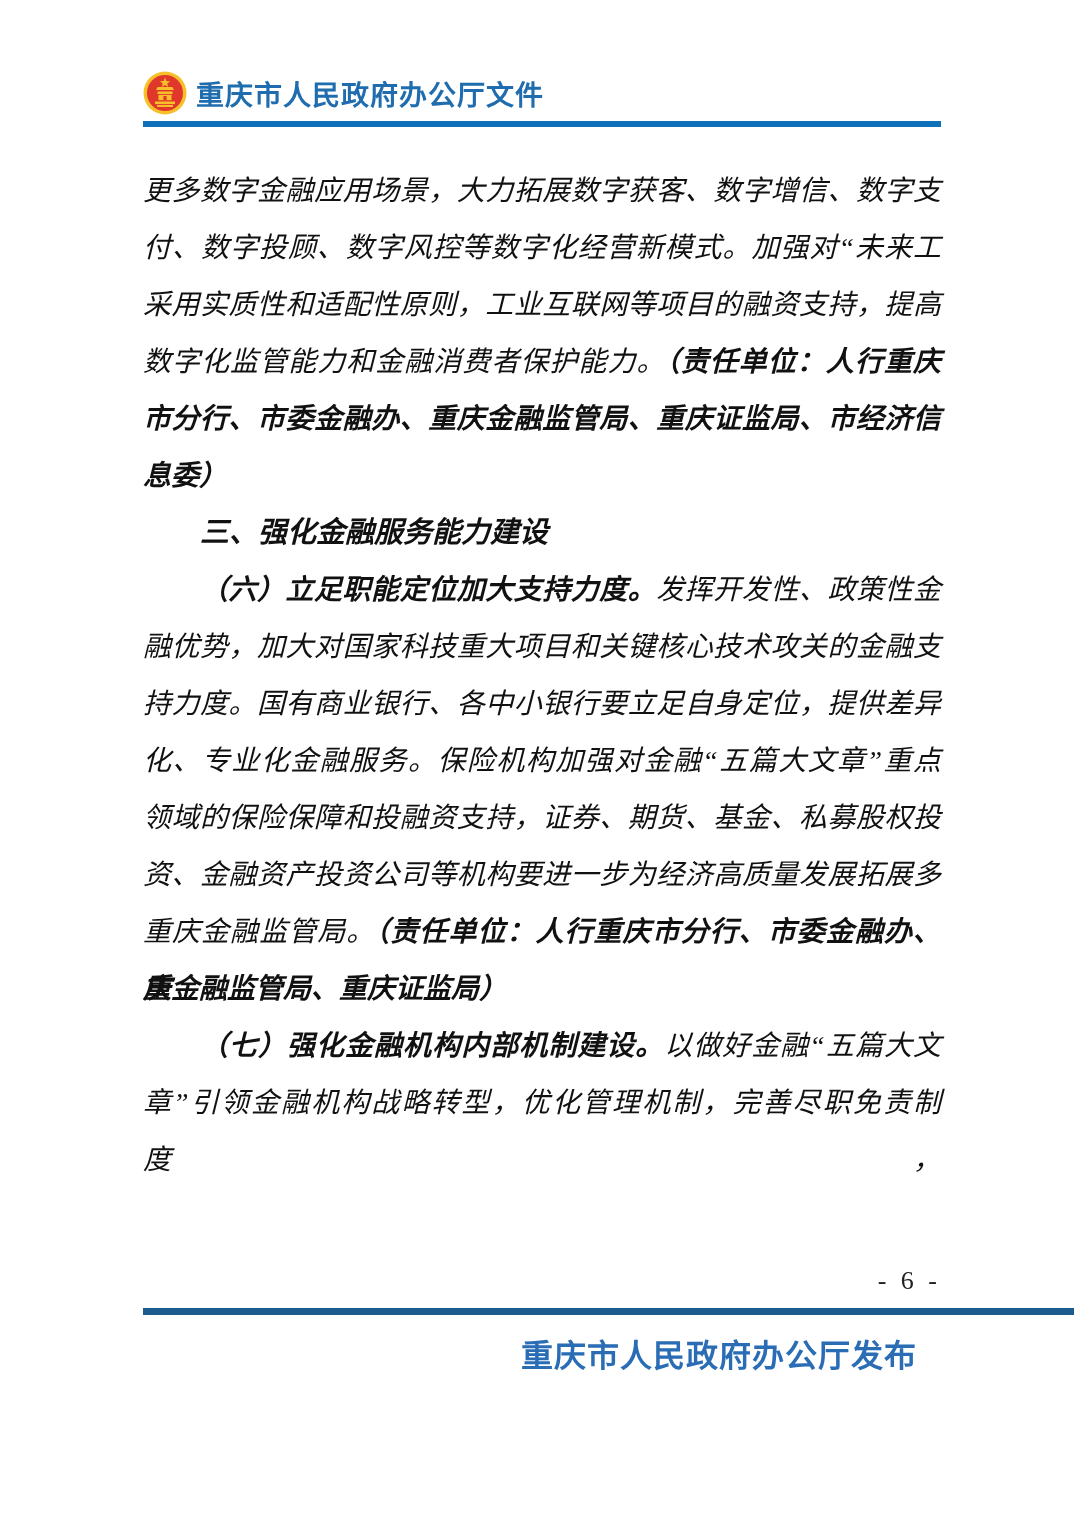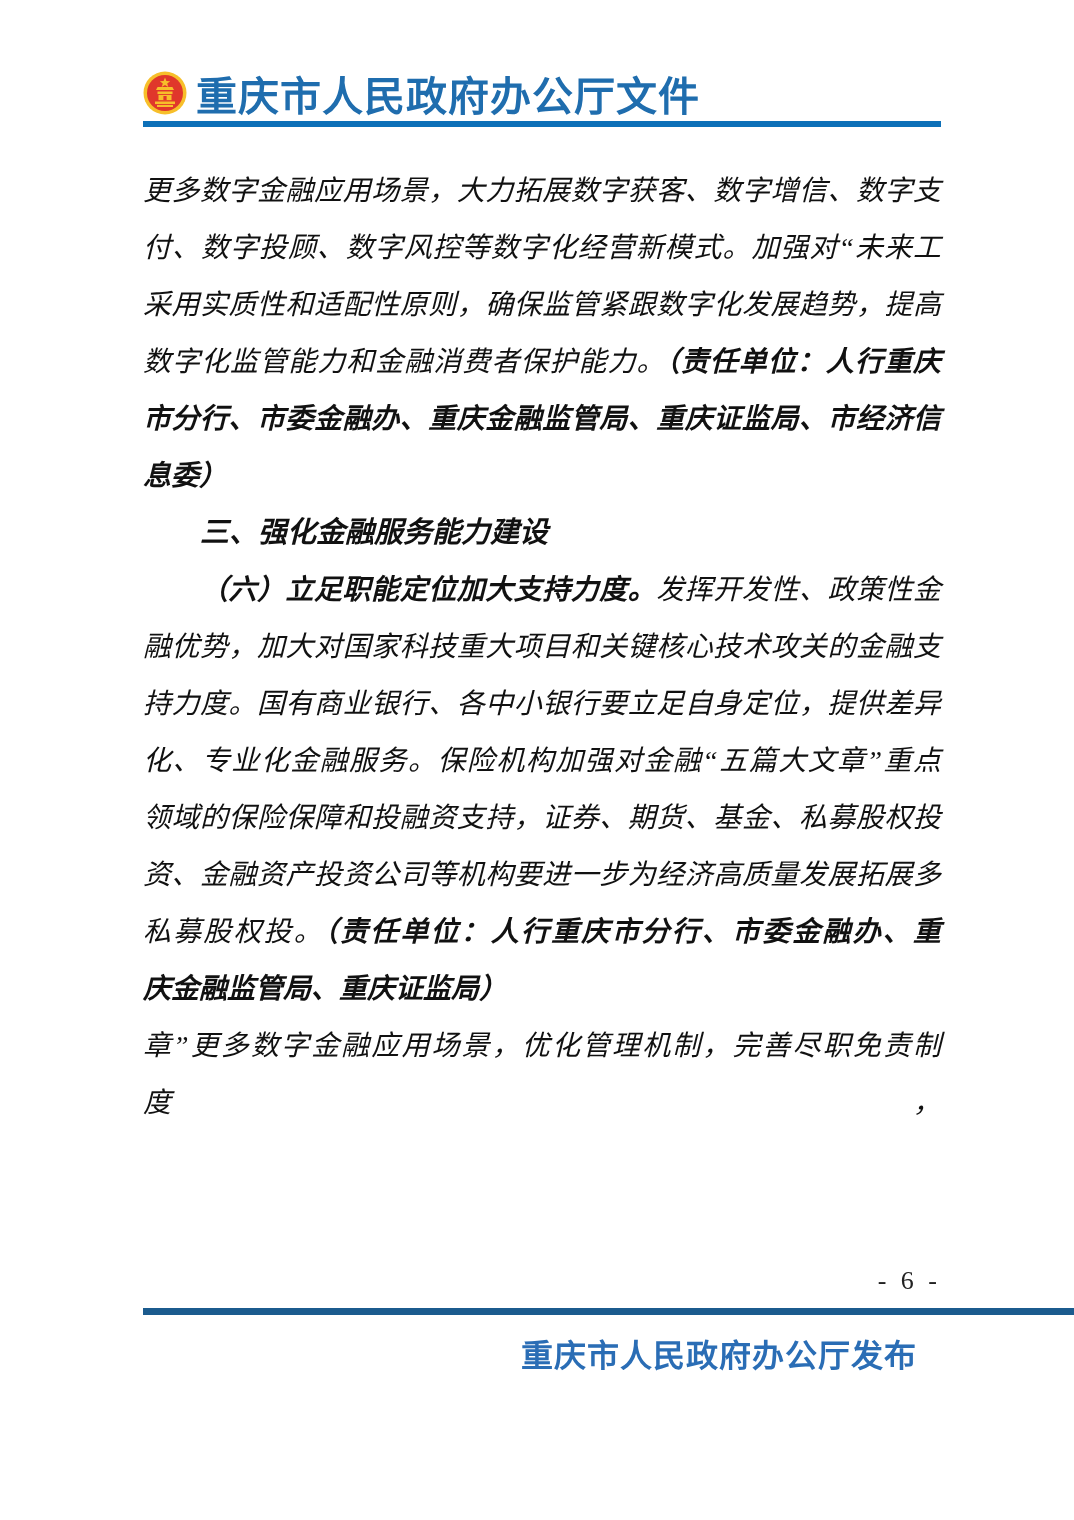--- a/index.html
+++ b/index.html
@@ -20,21 +20,21 @@
     overflow:hidden;
     font-family:"Liberation Serif","DejaVu Serif",serif;
   }
   .doc-header{
     position:absolute;left:143px;top:66px;height:54px;
     display:flex;align-items:center;gap:9px;
   }
   .emblem{width:44px;height:44px;flex:0 0 auto;}
   .emblem svg{width:44px;height:44px;display:block;}
   .doc-title{
-    font-size:41px;font-weight:700;color:var(--title-blue);
+    font-size:28px;font-weight:700;color:var(--title-blue);
     font-family:"Liberation Serif","DejaVu Serif",serif;
     letter-spacing:1px;white-space:nowrap;
   }
   .header-rule{
     position:absolute;left:143px;top:121px;width:798px;height:6px;
     background:var(--header-rule);
   }
   .doc-body{
     position:absolute;left:143px;top:162px;width:798px;
     font-size:28px;color:var(--body-ink);font-style:italic;
@@ -83,34 +83,35 @@
       </svg>
     </span>
     <h1 class="doc-title">重庆市人民政府办公厅文件</h1>
   </header>
 
   <div class="header-rule"></div>
 
   <main class="doc-body">
       <div class="line j"><span class="seg-n">更多数字金融应用场景，大力拓展数字获客、数字增信、数字支</span></div>
       <div class="line j"><span class="seg-n">付、数字投顾、数字风控等数字化经营新模式。加强对“未来工</span></div>
-      <div class="line j"><span class="seg-n">采用实质性和适配性原则，确保监管紧跟数字化发展趋势，提高</span></div>
+      <div class="line j"><span class="seg-n">采用实质性和适配性原则，工业互联网等项目的融资支持，提高</span></div>
       <div class="line j"><span class="seg-n">数字化监管能力和金融消费者保护能力。</span><span class="seg-b">（责任单位：人行重庆</span></div>
       <div class="line j"><span class="seg-b">市分行、市委金融办、重庆金融监管局、重庆证监局、市经济信</span></div>
       <div class="line l"><span class="seg-b">息委）</span></div>
       <div class="line l ind heading"><span class="seg-b">三、强化金融服务能力建设</span></div>
       <div class="line j ind"><span class="seg-b">（六）立足职能定位加大支持力度。</span><span class="seg-n">发挥开发性、政策性金</span></div>
       <div class="line j"><span class="seg-n">融优势，加大对国家科技重大项目和关键核心技术攻关的金融支</span></div>
       <div class="line j"><span class="seg-n">持力度。国有商业银行、各中小银行要立足自身定位，提供差异</span></div>
       <div class="line j"><span class="seg-n">化、专业化金融服务。保险机构加强对金融“五篇大文章”重点</span></div>
       <div class="line j"><span class="seg-n">领域的保险保障和投融资支持，证券、期货、基金、私募股权投</span></div>
       <div class="line j"><span class="seg-n">资、金融资产投资公司等机构要进一步为经济高质量发展拓展多</span></div>
-      <div class="line j"><span class="seg-n">私募股权投。</span><span class="seg-b">（责任单位：人行重庆市分行、市委金融办、重</span></div>
+      <div class="line j"><span class="seg-n">重庆金融监管局。</span><span class="seg-b">（责任单位：人行重庆市分行、市委金融办、重</span></div>
       <div class="line l"><span class="seg-b">庆金融监管局、重庆证监局）</span></div>
-      <div class="line j"><span class="seg-n">章”更多数字金融应用场景，优化管理机制，完善尽职免责制度，</span></div>
+      <div class="line j ind"><span class="seg-b">（七）强化金融机构内部机制建设。</span><span class="seg-n">以做好金融“五篇大文</span></div>
+      <div class="line j"><span class="seg-n">章”引领金融机构战略转型，优化管理机制，完善尽职免责制度，</span></div>
     </main>
 
   <div class="page-number">- 6 -</div>
 
   <div class="footer-rule"></div>
 
   <div class="publisher">重庆市人民政府办公厅发布</div>
 
 </div>
 

